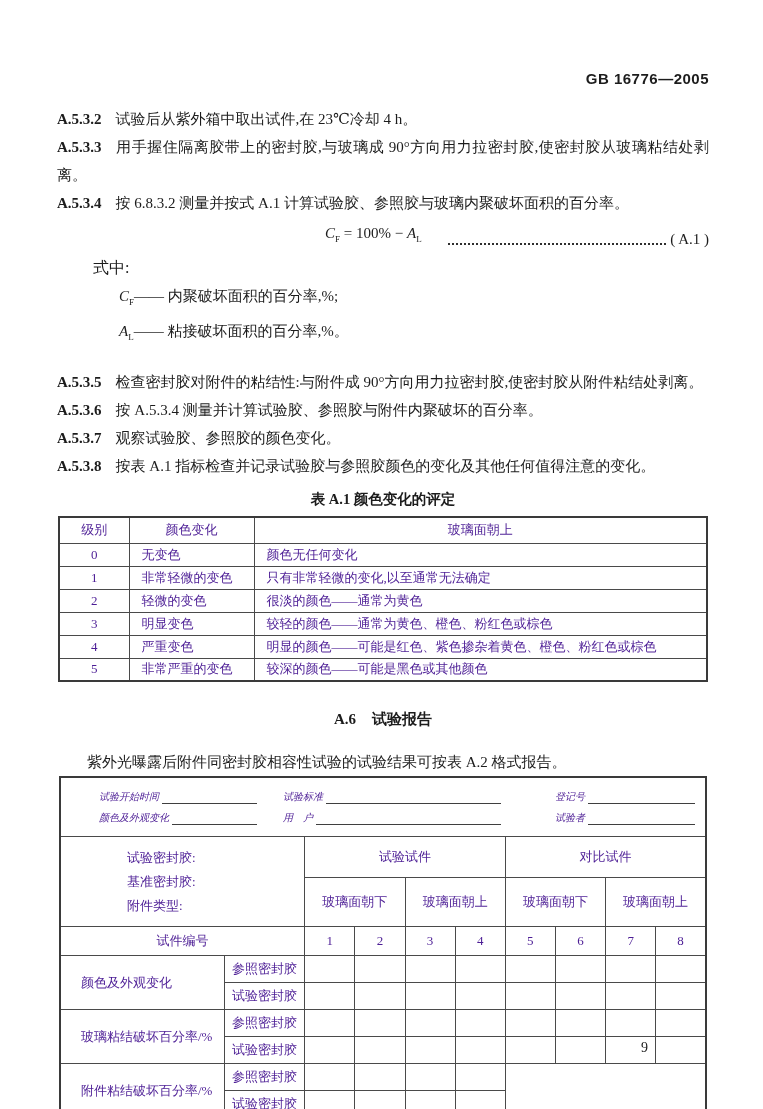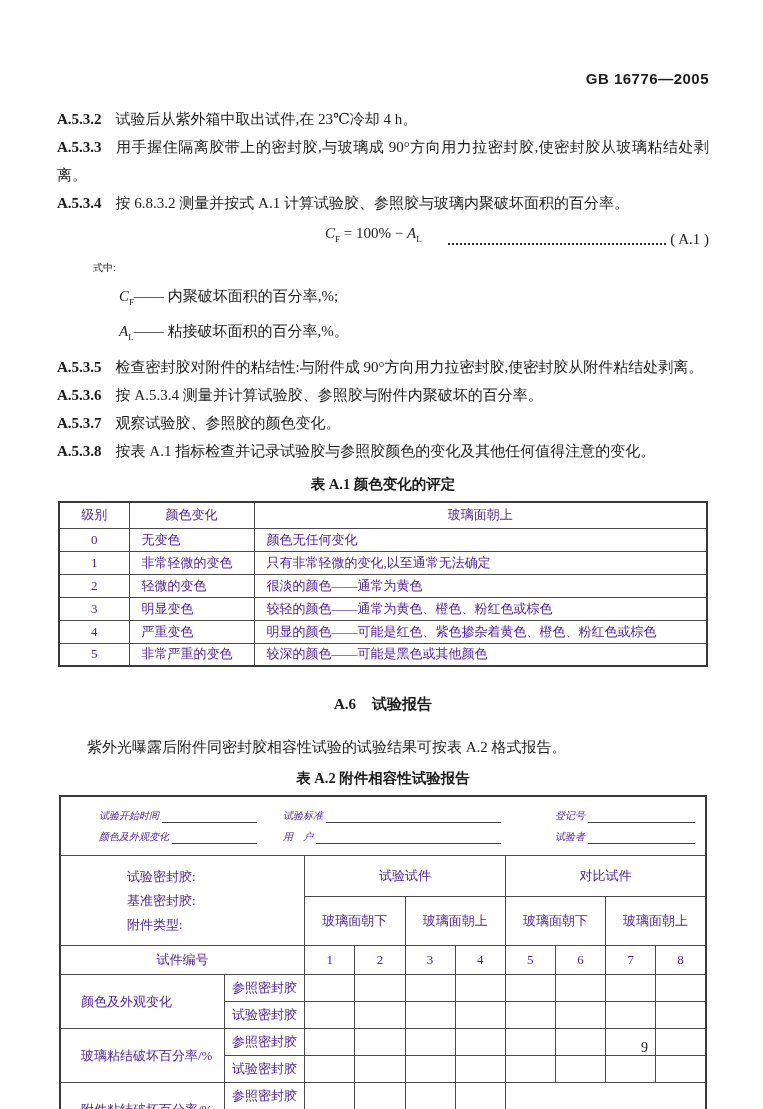--- a/index.html
+++ b/index.html
@@ -30,21 +30,21 @@
     display:flex; align-items:flex-end;
     font-size:15px; line-height:26px; margin:3px 0 2px 0;
   }
   .formula-spacer { width:268px; }
   .formula { white-space:nowrap; }
   .formula i { font-family:"Liberation Serif","DejaVu Serif",serif; }
   sub { font-size:9px; }
   .dots-leader { flex:1; border-bottom:2px dotted #2e2e2e; margin:0 4px 7px 26px; height:0; }
   .formula-ref { white-space:nowrap; }
 
-  .where-intro { margin:0; padding-left:36px; font-size:10px; line-height:28px; }
+  .where-intro { margin:0; padding-left:36px; font-size:16px; line-height:28px; }
   .def-line { margin:0; padding-left:62px; font-size:15px; line-height:29px; }
 
   .table-title { margin:10px 0 7px 0; text-align:center; font-weight:bold; font-size:14.5px; }
 
   table.tbl {
     border-collapse:collapse; table-layout:fixed;
     width:648px; margin:0 auto;
     font-size:13px; color:#4c1d95;
     border:2px solid #3a3a3a;
   }
@@ -99,21 +99,21 @@
       <span class="formula-spacer"></span>
       <span class="formula"><i>C</i><sub>F</sub> <span>= 100% − </span><i>A</i><sub>L</sub></span>
       <span class="dots-leader"></span>
       <span class="formula-ref">( A.1 )</span>
     </div>
 
     <p class="where-intro">式中:</p>
     <p class="def-line"><i>C</i><sub>F</sub><span>—— 内聚破坏面积的百分率,%;</span></p>
     <p class="def-line"><i>A</i><sub>L</sub><span>—— 粘接破坏面积的百分率,%。</span></p>
 
-    <div class="clauses" style="margin-top:1px;">
+    <div class="clauses" style="margin-top:16px;">
       <p class="clause"><span class="clause-num">A.5.3.5</span><span>检查密封胶对附件的粘结性:与附件成 90°方向用力拉密封胶,使密封胶从附件粘结处剥离。</span></p>
       <p class="clause"><span class="clause-num">A.5.3.6</span><span>按 A.5.3.4 测量并计算试验胶、参照胶与附件内聚破坏的百分率。</span></p>
       <p class="clause"><span class="clause-num">A.5.3.7</span><span>观察试验胶、参照胶的颜色变化。</span></p>
       <p class="clause"><span class="clause-num">A.5.3.8</span><span>按表 A.1 指标检查并记录试验胶与参照胶颜色的变化及其他任何值得注意的变化。</span></p>
     </div>
 
     <div class="table-title">表 A.1  颜色变化的评定</div>
 
     <table class="tbl tbl-a1">
       <colgroup>
@@ -156,21 +156,20 @@
           <td class="ctr">5</td>
           <td class="lft">非常严重的变色</td>
           <td class="lft">较深的颜色——可能是黑色或其他颜色</td>
         </tr>
       </tbody>
     </table>
 
     <p class="section-head"><span class="section-num">A.6</span><span>试验报告</span></p>
     <p class="section-body">紫外光曝露后附件同密封胶相容性试验的试验结果可按表 A.2 格式报告。</p>
 
-    <div class="table-title" style="margin-top:8px;">表 A.2  附件相容性试验报告</div>
 
     <table class="tbl tbl-a2">
       <colgroup>
         <col style="width:164px">
           <col style="width:80px">
         <col style="width:50px">
           <col style="width:50px">
           <col style="width:50px">
           <col style="width:50px">
         <col style="width:50px">

